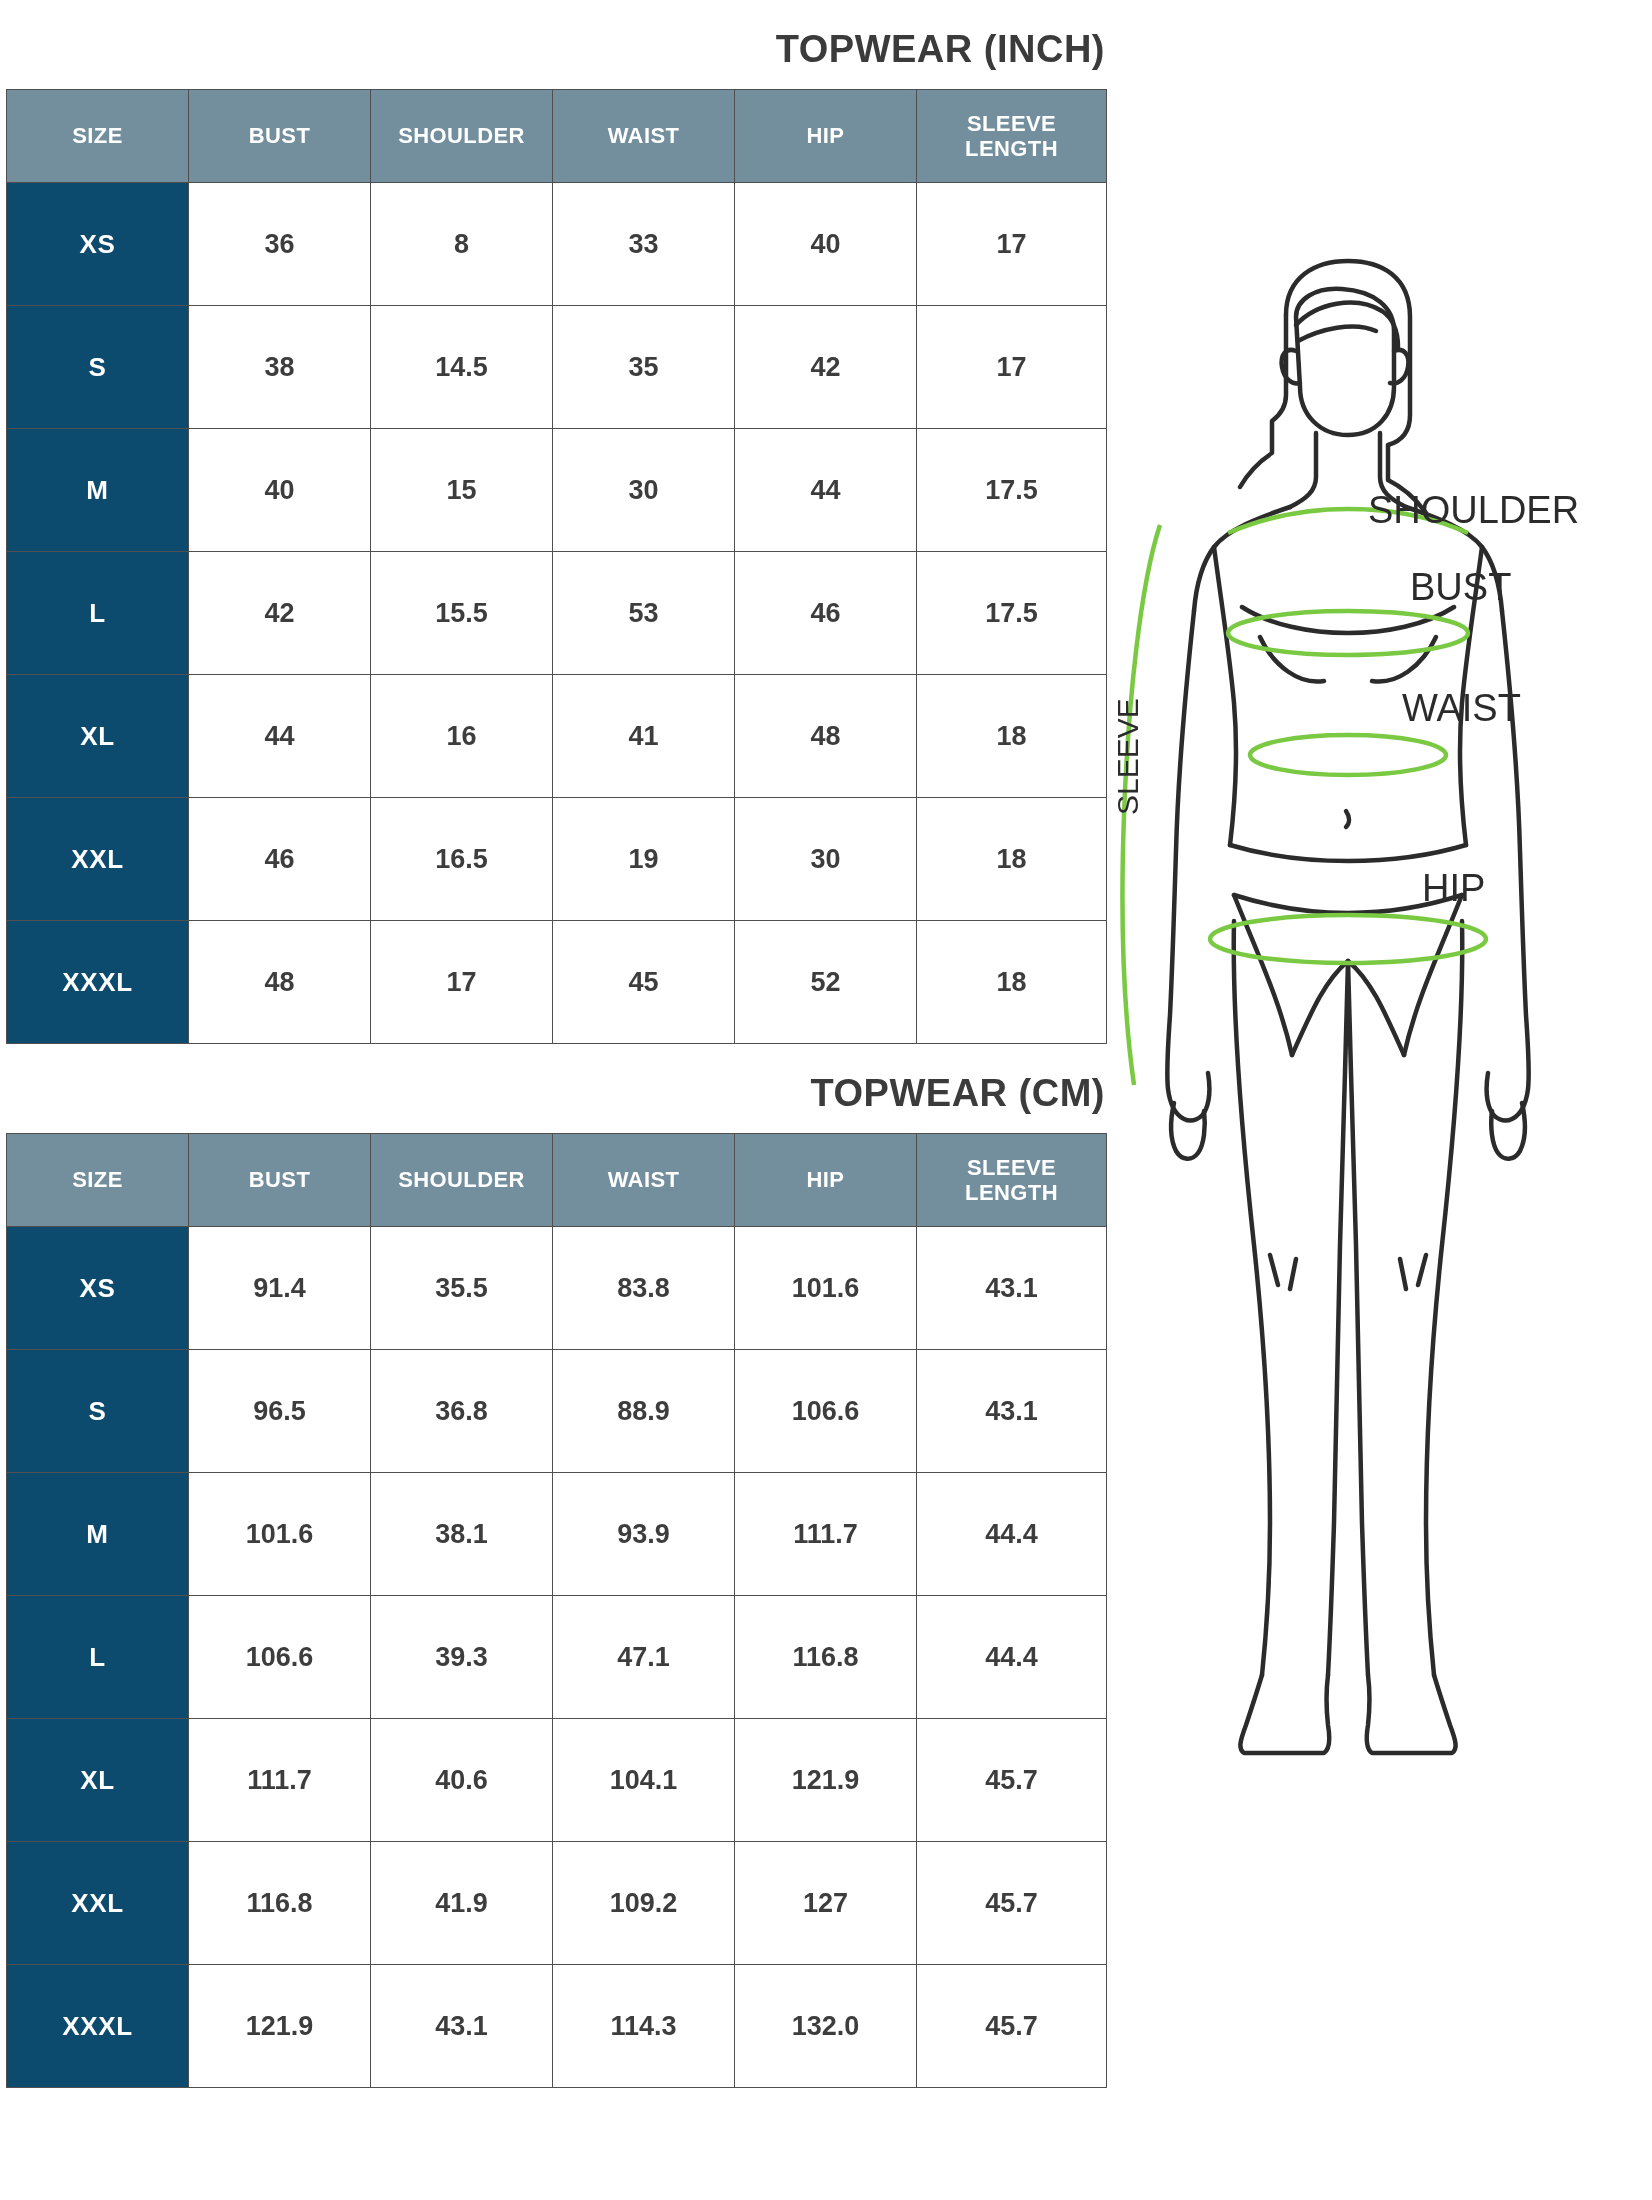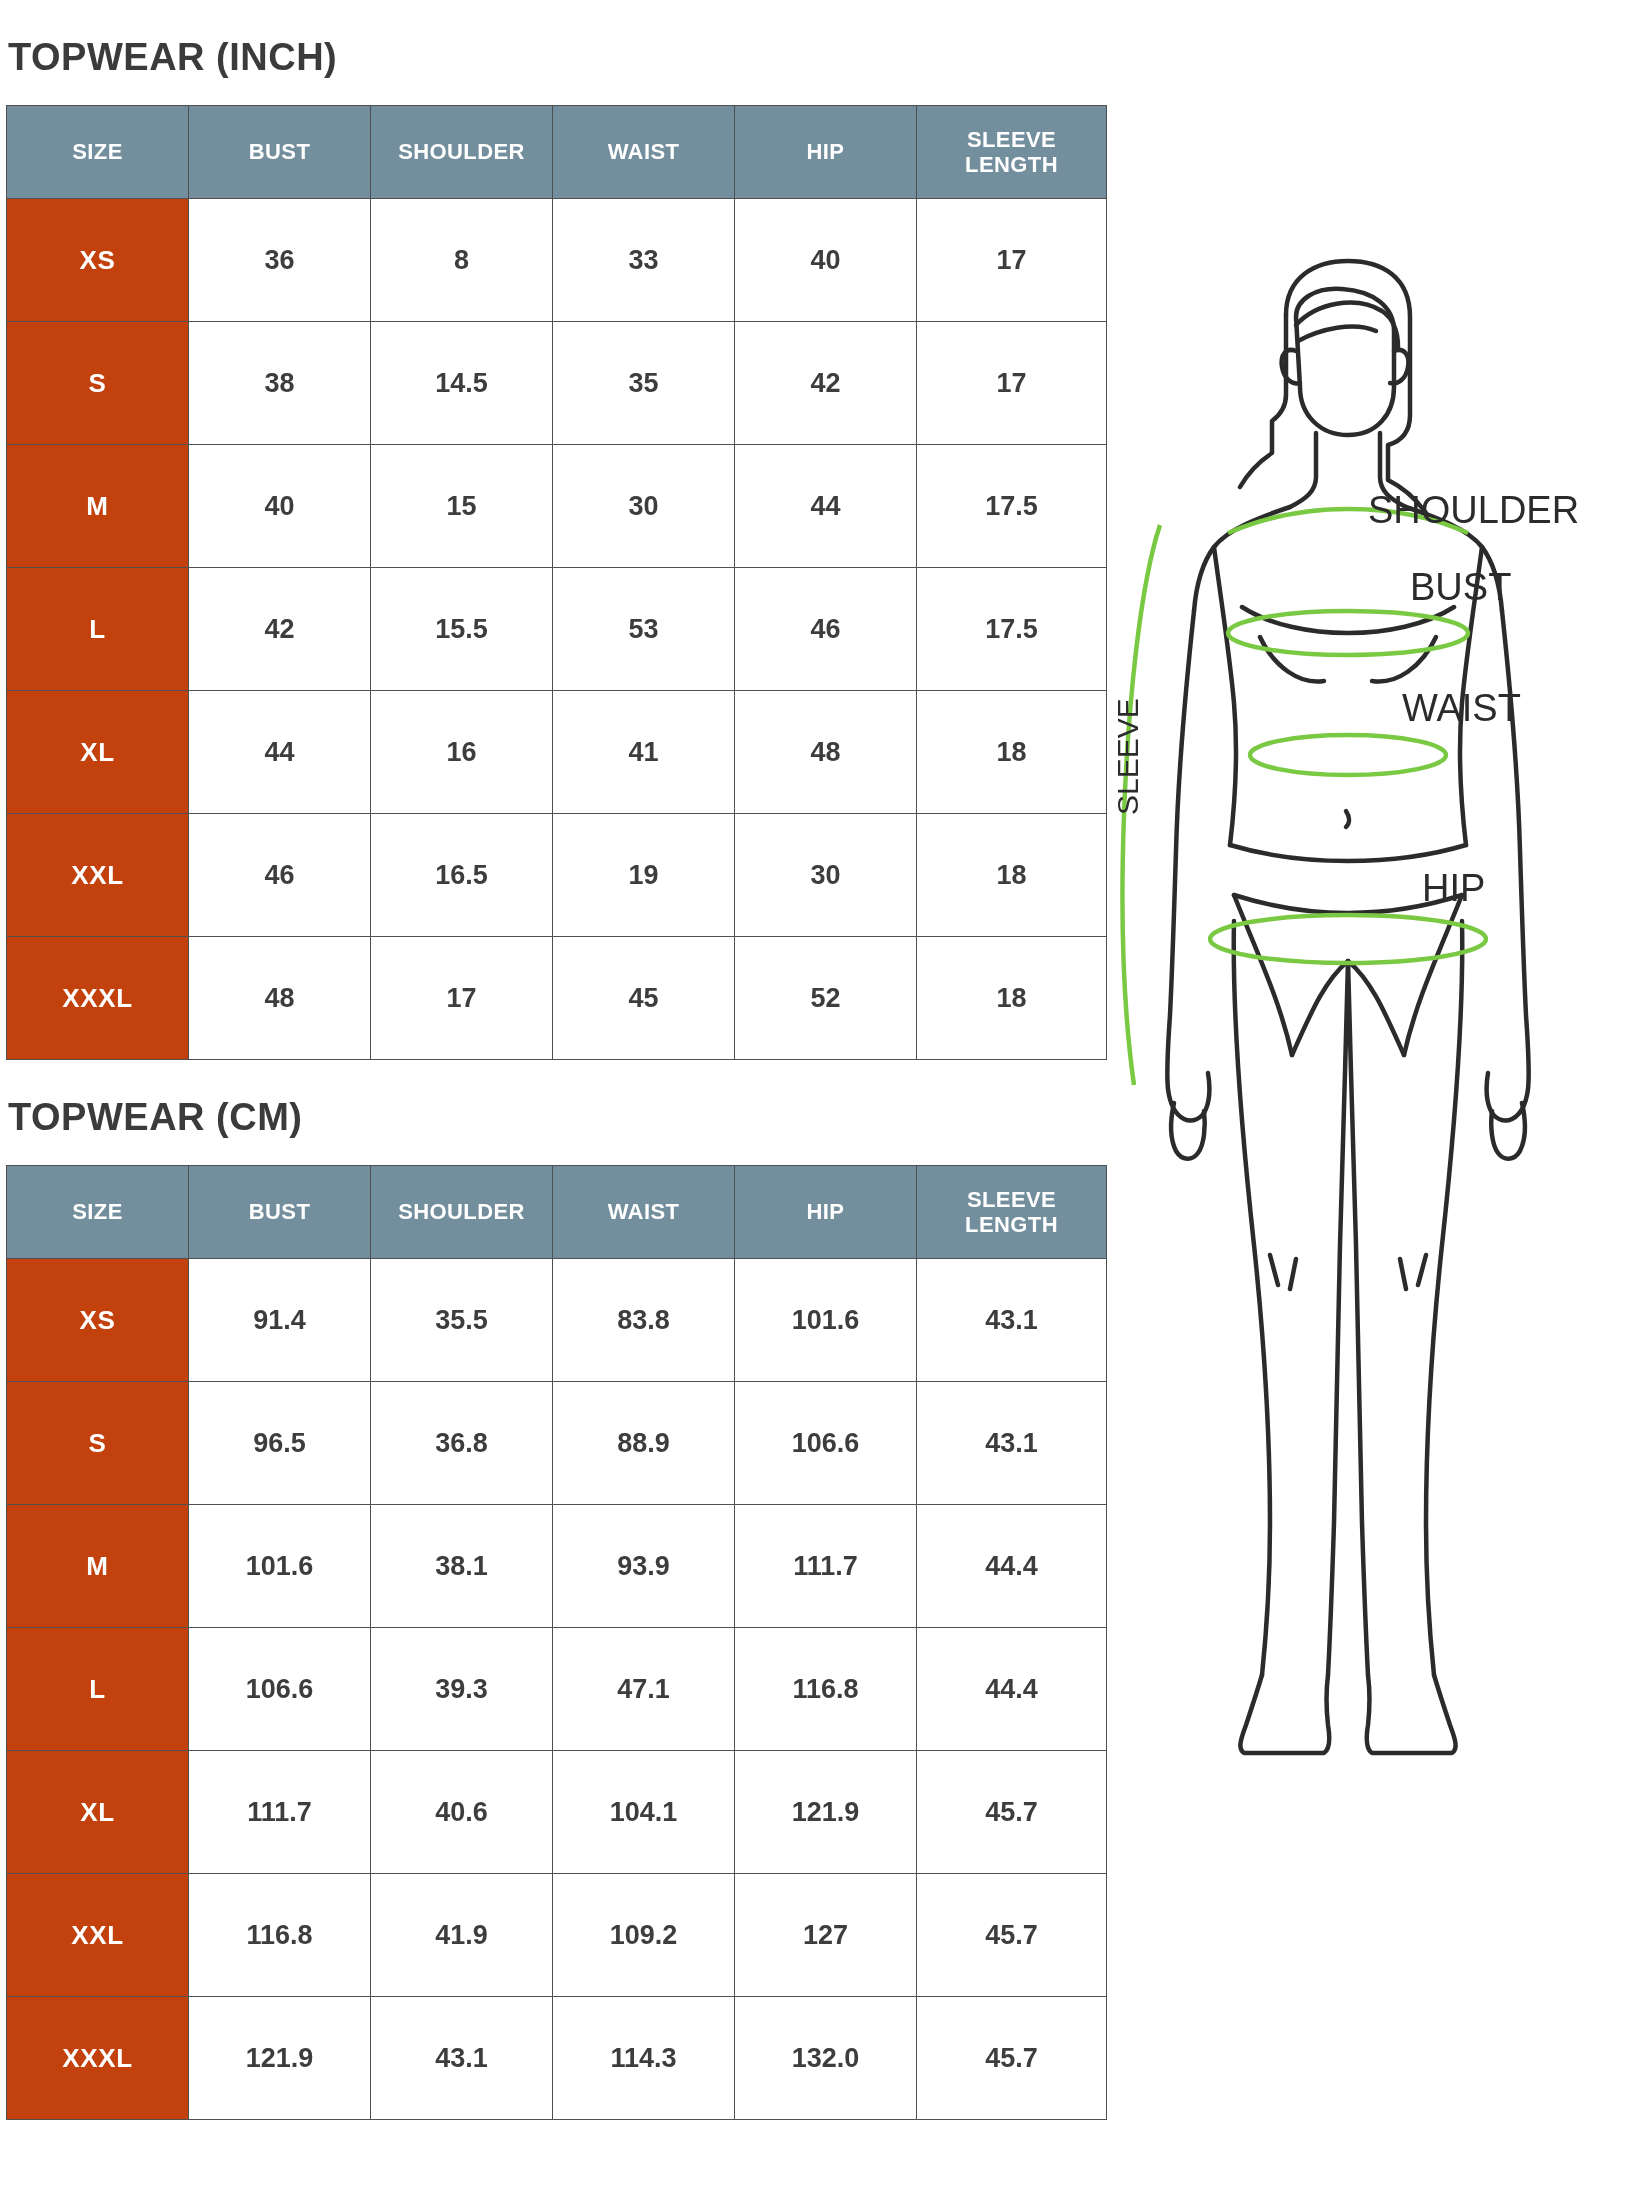--- a/index.html
+++ b/index.html
@@ -20,26 +20,26 @@
     width: 1652px;
     height: 2200px;
   }
   .left-col {
     position: absolute;
     left: 0px;
     top: 0px;
     width: 1105px;
   }
   .chart-title {
-    text-align: left;
+    text-align: right;
     font-size: 38px;
     font-weight: bold;
     color: #3b3b3b;
     letter-spacing: 0.5px;
-    margin: 8px;
+    margin: 0;
     padding: 28px 0 18px 0;
     width: 1105px;
   }
   table.size-table {
     border-collapse: collapse;
     width: 1100px;
     margin-left: 6px;
     table-layout: fixed;
   }
   table.size-table th,
@@ -51,21 +51,21 @@
   table.size-table th {
     background: #738e9d;
     color: #ffffff;
     font-size: 22px;
     font-weight: bold;
     height: 90px;
     line-height: 1.15;
     letter-spacing: 0.4px;
   }
   table.size-table td.size-cell {
-    background: #c2410c;
+    background: #0c4a6e;
     color: #ffffff;
     font-size: 26px;
     font-weight: bold;
     letter-spacing: 0.6px;
     margin-left: 36px;
   }
   table.size-table td.val-cell {
     background: #ffffff;
     color: #3d3d3d;
     font-size: 27px;

